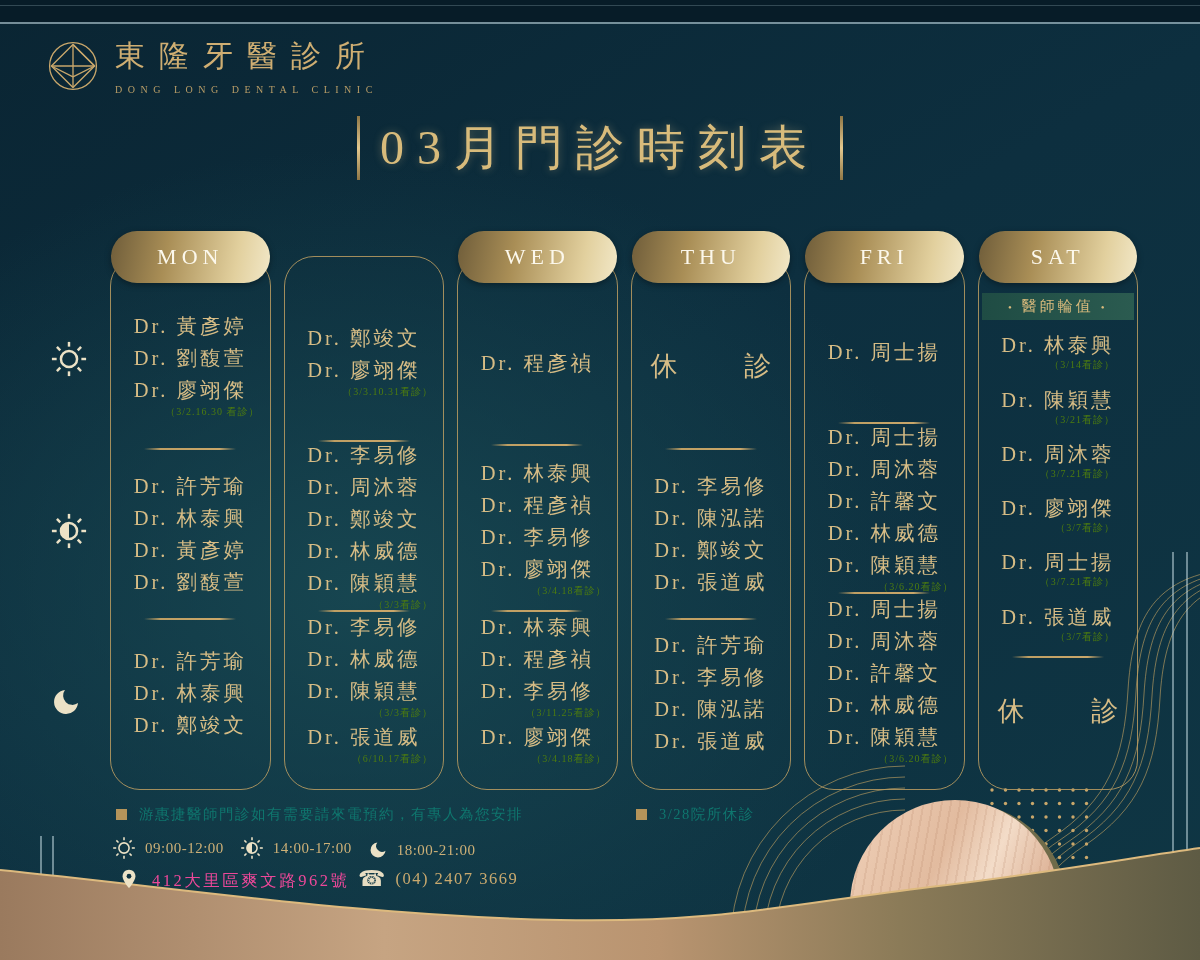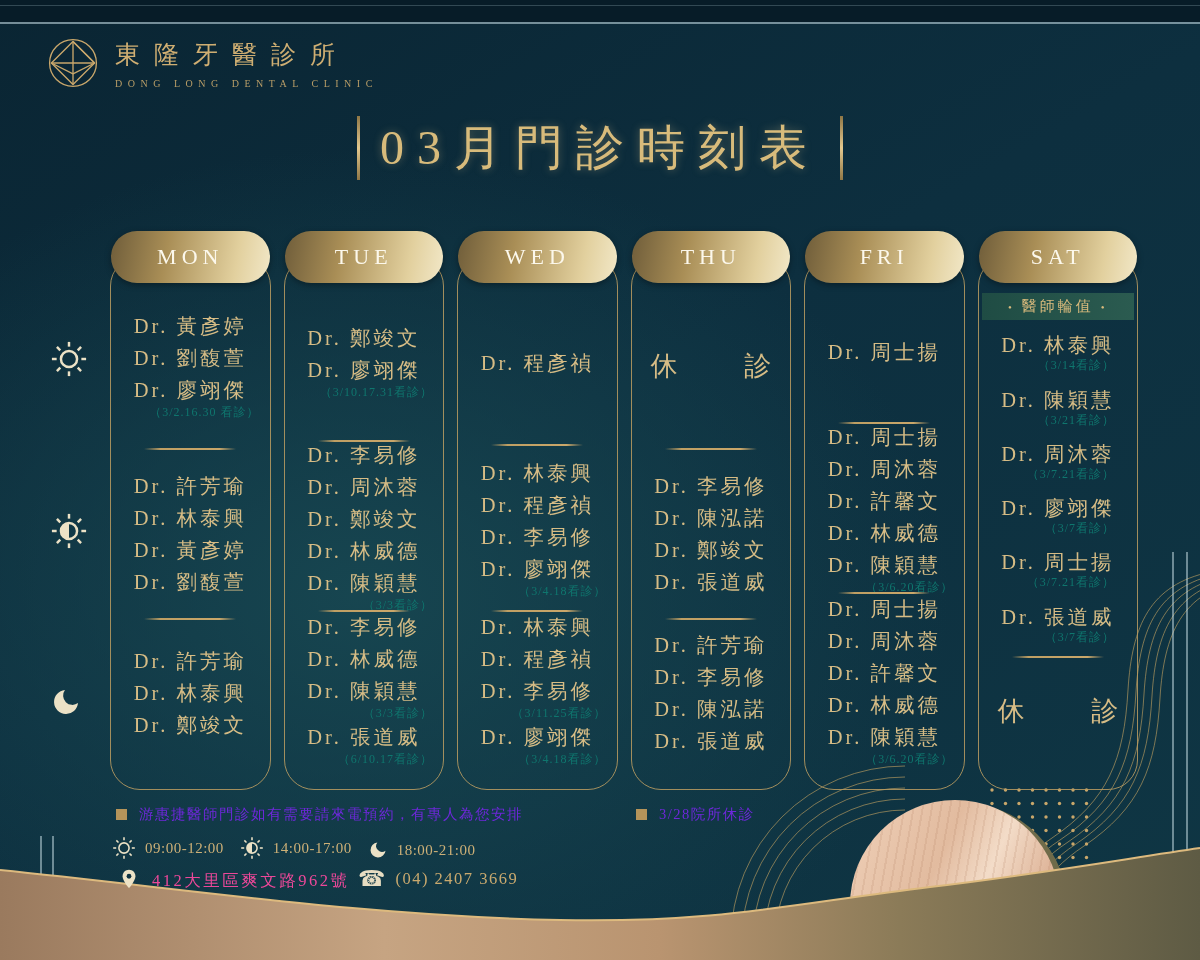--- a/index.html
+++ b/index.html
@@ -11,21 +11,21 @@
       linear-gradient(150deg,#0a2533 0%, #0d2f3f 45%, #0f3644 100%);
   }
   
   .top-strip{position:absolute;top:0;left:0;right:0;height:22px;background:#071c28;}
   .top-line-a{position:absolute;top:5px;left:0;right:0;height:1px;background:rgba(160,190,200,.28);}
   .top-line-b{position:absolute;top:22px;left:0;right:0;height:2px;background:rgba(205,228,235,.55);}
 
   
   .logo{position:absolute;left:46px;top:36px;display:flex;align-items:center;gap:15px;z-index:6;}
   .logo-txt{display:flex;flex-direction:column;}
-  .logo-zh{font-size:25px;color:#cfae72;letter-spacing:14px;white-space:nowrap;}
+  .logo-zh{font-size:30px;color:#cfae72;letter-spacing:14px;white-space:nowrap;}
   .logo-en{font-size:10px;color:#b89d67;letter-spacing:5.5px;margin-top:7px;white-space:nowrap;}
 
   
   .title-row{position:absolute;top:116px;left:0;right:0;display:flex;justify-content:center;align-items:center;gap:20px;z-index:6;text-align:center;}
   .title-bar{width:3px;height:64px;background:linear-gradient(180deg,#8f7746,#e3c88e 50%,#8f7746);}
   .page-title{font-size:48px;color:#d8bb7b;letter-spacing:13px;text-shadow:0 0 8px rgba(235,205,145,.35);white-space:nowrap;}
 
   
   .rail-icon{position:absolute;left:50px;z-index:6;}
   .rail-morning{top:340px;}
@@ -40,33 +40,33 @@
     color:#fcf8ec;display:flex;align-items:center;justify-content:center;
     font-size:22px;letter-spacing:5px;box-shadow:0 2px 6px rgba(0,0,0,.35);}
   .sec{display:flex;flex-direction:column;justify-content:center;align-items:center;row-gap:1px;}
   .sec0{height:165px;}
   .sec1{height:168px;}
   .sec2{flex:1;padding-bottom:22px;}
   .divider{flex:none;height:2px;width:92px;margin:0 auto;
     background:linear-gradient(90deg,rgba(191,159,99,0) 0%,#bf9f63 18%,#caa76a 82%,rgba(191,159,99,0) 100%);}
   .item{width:100%;display:flex;flex-direction:column;align-items:center;}
   .doc{font-size:20.5px;line-height:31px;color:#d6bc85;letter-spacing:3px;white-space:nowrap;}
-  .date{font-size:12px;line-height:16px;color:#0f766e;letter-spacing:1px;align-self:flex-end;margin-right:10px;margin-top:-2px;white-space:nowrap;}
+  .date{font-size:10px;line-height:16px;color:#4d7c0f;letter-spacing:1px;align-self:flex-end;margin-right:10px;margin-top:-2px;white-space:nowrap;}
   .closed{font-size:27px;color:#d6bc85;letter-spacing:30px;padding-left:30px;white-space:nowrap;}
   
   .col.sat .badge{margin:10px auto 0;flex:none;background:linear-gradient(90deg,#1f4c44,#2b5b50);
     color:#d9ba7c;font-size:15px;letter-spacing:3px;padding:4px 26px;display:flex;align-items:center;gap:7px;white-space:nowrap;}
   .col.sat .badge::before,.col.sat .badge::after{content:"•";font-size:11px;color:#d9ba7c;}
   .col.sat .sec0{height:336px;justify-content:space-evenly;}
   .col.sat .doc{line-height:29px;}
   .col.sat .date{margin-right:22px;margin-top:-3px;}
   .col.sat .sec1{flex:1;padding-bottom:26px;}
 
   
-  .note-row{position:absolute;top:805px;display:flex;align-items:center;gap:12px;color:#6d28d9;font-size:14.5px;letter-spacing:1.5px;z-index:6;white-space:nowrap;}
+  .note-row{position:absolute;top:805px;display:flex;align-items:center;gap:12px;color:#0f766e;font-size:14.5px;letter-spacing:1.5px;z-index:6;white-space:nowrap;}
   .note-1{left:116px;} .note-2{left:636px;}
   .sq{width:11px;height:11px;background:#b5945a;flex:none;}
   .hours-row{position:absolute;top:836px;left:112px;display:flex;align-items:flex-end;gap:16px;z-index:6;}
   .hour-item{display:flex;align-items:center;gap:9px;color:#cdb077;font-size:15px;letter-spacing:.5px;white-space:nowrap;}
   .addr-row{position:absolute;top:868px;left:118px;display:flex;align-items:center;gap:12px;z-index:6;}
   .addr-txt{color:#ec4899;font-size:16.5px;letter-spacing:2.5px;white-space:nowrap;}
   .phone-wrap{position:absolute;top:868px;left:358px;display:flex;align-items:center;gap:10px;z-index:6;}
   .phone-icon{color:#e7ddc2;font-size:22px;line-height:22px;font-family:"DejaVu Sans",sans-serif;}
   .phone-num{color:#c9a96e;font-size:16.5px;letter-spacing:1.5px;white-space:nowrap;}
 
@@ -281,28 +281,27 @@
         </div>
         <div class="item">
           <div class="doc">Dr. 林泰興</div>
         </div>
         <div class="item">
           <div class="doc">Dr. 鄭竣文</div>
         </div>
       </div>
     </div>
     <div class="col">
-      <div class="pill">TUE</div>
       <div class="sec sec0">
         <div class="item">
           <div class="doc">Dr. 鄭竣文</div>
         </div>
         <div class="item">
           <div class="doc">Dr. 廖翊傑</div>
-          <div class="date">（3/10.17.31看診）</div>
+          <div class="date">（3/3.10.31看診）</div>
         </div>
       </div>
       <div class="divider"></div>
       <div class="sec sec1">
         <div class="item">
           <div class="doc">Dr. 李易修</div>
         </div>
         <div class="item">
           <div class="doc">Dr. 周沐蓉</div>
         </div>

